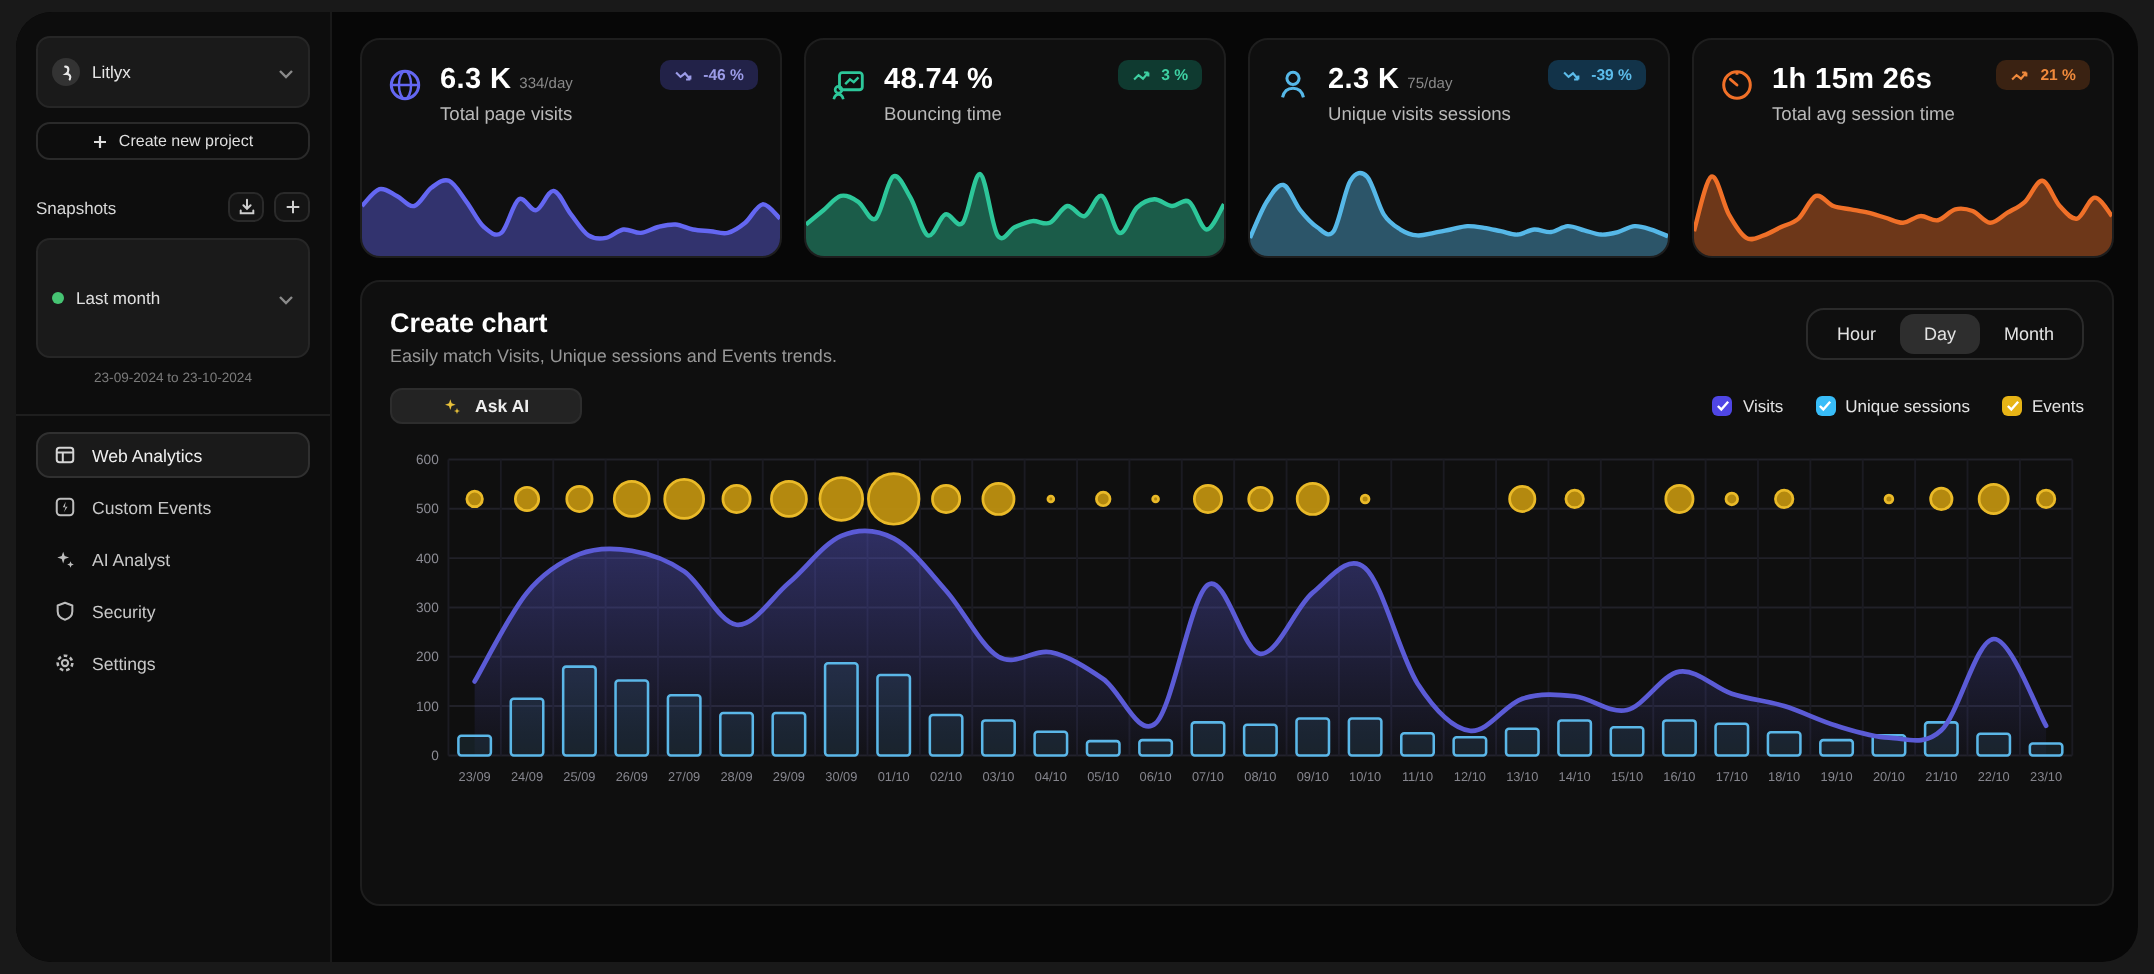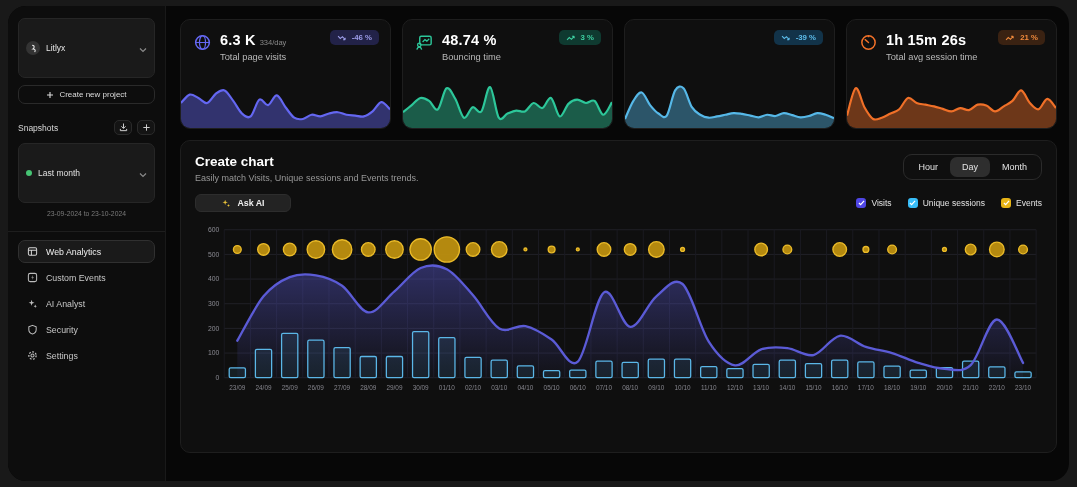--- a/index.html
+++ b/index.html
@@ -5,21 +5,21 @@
   * { margin:0; padding:0; box-sizing:border-box; }
   html,body { width:1077px; height:487px; overflow:hidden; background:#191919;
     font-family:"Liberation Sans","DejaVu Sans",sans-serif; }
   .app { position:absolute; left:8px; top:6px; width:1061px; height:475px;
     background:#070707; border-radius:18px; display:flex; overflow:hidden; }
 
   
   .sidebar { width:158px; background:#0d0d0d; border-right:1px solid #191919;
     padding:12px 10px; flex-shrink:0; display:flex; flex-direction:column; }
   .proj-select { display:flex; align-items:center; gap:6px; background:#1a1a1a;
-    border:1px solid #262626; border-radius:7px; padding:20px 7px; cursor:pointer; }
+    border:1px solid #262626; border-radius:7px; padding:8px 7px; cursor:pointer; }
   .proj-logo { width:14px; height:14px; border-radius:50%; background:#333;
     display:flex; align-items:center; justify-content:center; flex-shrink:0; }
   .proj-name { color:#e6e6e6; font-size:8.5px; flex:1; }
   .chev { color:#8a8a8a; }
   .create-btn { margin-top:7px; border:1px solid #2a2a2a; border-radius:7px;
     padding:4px 6px; display:flex; align-items:center; justify-content:center; gap:5px;
     color:#dedede; font-size:8px; cursor:pointer; background:transparent; }
   .snap-row { margin-top:16px; display:flex; align-items:center; }
   .snap-label { color:#d8d8d8; font-size:8.5px; flex:1; }
   .icon-btn { width:18px; height:15px; border:1px solid #2a2a2a; border-radius:5px;
@@ -219,20 +219,30 @@
             </svg>
           <span>3 %</span>
         </div>
         <svg class="spark" preserveAspectRatio="none" viewBox="0 0 211 52">
             <path d="M0,36.239999999999995C1.4652777777777777,35.05,5.861111111111111,31.479999999999997,8.791666666666666,29.099999999999998C11.722222222222221,26.72,14.652777777777777,22.66,17.583333333333332,21.96C20.51388888888889,21.26,23.444444444444443,23.009999999999998,26.375,24.9C29.305555555555557,26.79,32.23611111111111,35.4,35.166666666666664,33.3C38.09722222222222,31.2,41.02777777777777,14.050000000000004,43.95833333333333,12.300000000000004C46.888888888888886,10.550000000000004,49.81944444444444,17.900000000000002,52.75,22.8C55.68055555555556,27.7,58.61111111111111,40.300000000000004,61.541666666666664,41.7C64.47222222222221,43.1,67.40277777777777,32.25,70.33333333333333,31.2C73.26388888888889,30.15,76.19444444444444,38.76,79.125,35.4C82.05555555555556,32.04,84.9861111111111,9.989999999999998,87.91666666666666,11.04C90.84722222222221,12.09,93.77777777777777,37.290000000000006,96.70833333333333,41.7C99.63888888888889,46.11,102.56944444444444,38.69,105.5,37.5C108.43055555555556,36.31,111.3611111111111,34.910000000000004,114.29166666666666,34.56C117.22222222222221,34.21,120.15277777777777,36.66,123.08333333333333,35.4C126.01388888888889,34.14,128.94444444444446,27.56,131.875,27C134.80555555555554,26.44,137.73611111111111,32.879999999999995,140.66666666666666,32.04C143.5972222222222,31.2,146.52777777777777,20.560000000000002,149.45833333333331,21.96C152.38888888888886,23.36,155.31944444444446,39.46,158.25,40.44C161.18055555555554,41.419999999999995,164.11111111111111,30.64,167.04166666666666,27.84C169.9722222222222,25.04,172.90277777777777,23.78,175.83333333333331,23.64C178.76388888888886,23.5,181.69444444444446,26.79,184.625,27C187.55555555555554,27.21,190.48611111111111,22.939999999999998,193.41666666666666,24.9C196.3472222222222,26.86,199.27777777777777,38.55,202.20833333333331,38.76C205.13888888888886,38.97,209.53472222222223,28.259999999999998,211,26.16 L211,54 L0,54 Z" fill="#2dc79a" fill-opacity="0.42" stroke="none"></path>
             <path d="M0,36.239999999999995C1.4652777777777777,35.05,5.861111111111111,31.479999999999997,8.791666666666666,29.099999999999998C11.722222222222221,26.72,14.652777777777777,22.66,17.583333333333332,21.96C20.51388888888889,21.26,23.444444444444443,23.009999999999998,26.375,24.9C29.305555555555557,26.79,32.23611111111111,35.4,35.166666666666664,33.3C38.09722222222222,31.2,41.02777777777777,14.050000000000004,43.95833333333333,12.300000000000004C46.888888888888886,10.550000000000004,49.81944444444444,17.900000000000002,52.75,22.8C55.68055555555556,27.7,58.61111111111111,40.300000000000004,61.541666666666664,41.7C64.47222222222221,43.1,67.40277777777777,32.25,70.33333333333333,31.2C73.26388888888889,30.15,76.19444444444444,38.76,79.125,35.4C82.05555555555556,32.04,84.9861111111111,9.989999999999998,87.91666666666666,11.04C90.84722222222221,12.09,93.77777777777777,37.290000000000006,96.70833333333333,41.7C99.63888888888889,46.11,102.56944444444444,38.69,105.5,37.5C108.43055555555556,36.31,111.3611111111111,34.910000000000004,114.29166666666666,34.56C117.22222222222221,34.21,120.15277777777777,36.66,123.08333333333333,35.4C126.01388888888889,34.14,128.94444444444446,27.56,131.875,27C134.80555555555554,26.44,137.73611111111111,32.879999999999995,140.66666666666666,32.04C143.5972222222222,31.2,146.52777777777777,20.560000000000002,149.45833333333331,21.96C152.38888888888886,23.36,155.31944444444446,39.46,158.25,40.44C161.18055555555554,41.419999999999995,164.11111111111111,30.64,167.04166666666666,27.84C169.9722222222222,25.04,172.90277777777777,23.78,175.83333333333331,23.64C178.76388888888886,23.5,181.69444444444446,26.79,184.625,27C187.55555555555554,27.21,190.48611111111111,22.939999999999998,193.41666666666666,24.9C196.3472222222222,26.86,199.27777777777777,38.55,202.20833333333331,38.76C205.13888888888886,38.97,209.53472222222223,28.259999999999998,211,26.16" fill="none" stroke="#2dc79a" stroke-width="2.2" stroke-linejoin="round"></path>
           </svg>
       </div>
 
       <div class="card">
+        <div class="card-head">
+          <svg width="19" height="19" viewBox="0 0 20 20" style="margin-top:2px">
+              <circle cx="10" cy="6.5" r="3.2" fill="none" stroke="#56b8e8" stroke-width="1.6"></circle>
+              <path d="M4.5 16.5c.7-3.2 2.9-4.8 5.5-4.8s4.8 1.6 5.5 4.8" fill="none" stroke="#56b8e8" stroke-width="1.6"></path>
+            </svg>
+          <div>
+            <span class="stat-value">2.3 K</span><span class="stat-rate">75/day</span>
+            <div class="stat-label">Unique visits sessions</div>
+          </div>
+        </div>
         <div class="badge blue">
           <svg width="11" height="8" viewBox="0 0 12 9">
               <path d="M1 2.5 3.5 5 6 3 9 6.5M9 6.5h-2.4M9 6.5V4.2" fill="none" stroke="currentColor" stroke-width="1.2"></path>
             </svg>
           <span>-39 %</span>
         </div>
         <svg class="spark" preserveAspectRatio="none" viewBox="0 0 211 52">
             <path d="M0,42.96C1.4066666666666665,39.95,5.626666666666667,29.31,8.44,24.9C11.253333333333332,20.49,14.066666666666665,15.8,16.88,16.5C19.69333333333333,17.2,22.506666666666668,25.599999999999998,25.32,29.099999999999998C28.133333333333333,32.599999999999994,30.946666666666665,35.75,33.76,37.5C36.57333333333333,39.25,39.38666666666666,43.45,42.199999999999996,39.6C45.01333333333333,35.75,47.82666666666667,18.95,50.64,14.399999999999999C53.45333333333333,9.849999999999998,56.266666666666666,9.500000000000004,59.08,12.300000000000004C61.89333333333333,15.100000000000005,64.70666666666666,26.79,67.52,31.2C70.33333333333333,35.61,73.14666666666666,37.01,75.96,38.76C78.77333333333333,40.51,81.58666666666666,41.42,84.39999999999999,41.7C87.21333333333332,41.980000000000004,90.02666666666666,40.93,92.83999999999999,40.44C95.65333333333332,39.949999999999996,98.46666666666667,39.32,101.28,38.76C104.09333333333333,38.199999999999996,106.90666666666667,37.22,109.72,37.08C112.53333333333333,36.94,115.34666666666666,37.5,118.16,37.92C120.97333333333333,38.34,123.78666666666666,39.04,126.6,39.6C129.41333333333333,40.160000000000004,132.22666666666666,41.42,135.04,41.28C137.85333333333332,41.14,140.66666666666666,38.97,143.48,38.76C146.29333333333332,38.55,149.10666666666665,40.3,151.92,40.019999999999996C154.73333333333332,39.739999999999995,157.54666666666665,37.22,160.35999999999999,37.08C163.17333333333332,36.94,165.98666666666665,38.48,168.79999999999998,39.18C171.61333333333332,39.88,174.42666666666665,41.14,177.23999999999998,41.28C180.0533333333333,41.42,182.86666666666665,40.72,185.67999999999998,40.019999999999996C188.4933333333333,39.31999999999999,191.30666666666664,37.29,194.11999999999998,37.08C196.9333333333333,36.87,199.74666666666667,37.92,202.56,38.76C205.37333333333333,39.599999999999994,209.59333333333333,41.559999999999995,211,42.12 L211,54 L0,54 Z" fill="#56b8e8" fill-opacity="0.42" stroke="none"></path>
             <path d="M0,42.96C1.4066666666666665,39.95,5.626666666666667,29.31,8.44,24.9C11.253333333333332,20.49,14.066666666666665,15.8,16.88,16.5C19.69333333333333,17.2,22.506666666666668,25.599999999999998,25.32,29.099999999999998C28.133333333333333,32.599999999999994,30.946666666666665,35.75,33.76,37.5C36.57333333333333,39.25,39.38666666666666,43.45,42.199999999999996,39.6C45.01333333333333,35.75,47.82666666666667,18.95,50.64,14.399999999999999C53.45333333333333,9.849999999999998,56.266666666666666,9.500000000000004,59.08,12.300000000000004C61.89333333333333,15.100000000000005,64.70666666666666,26.79,67.52,31.2C70.33333333333333,35.61,73.14666666666666,37.01,75.96,38.76C78.77333333333333,40.51,81.58666666666666,41.42,84.39999999999999,41.7C87.21333333333332,41.980000000000004,90.02666666666666,40.93,92.83999999999999,40.44C95.65333333333332,39.949999999999996,98.46666666666667,39.32,101.28,38.76C104.09333333333333,38.199999999999996,106.90666666666667,37.22,109.72,37.08C112.53333333333333,36.94,115.34666666666666,37.5,118.16,37.92C120.97333333333333,38.34,123.78666666666666,39.04,126.6,39.6C129.41333333333333,40.160000000000004,132.22666666666666,41.42,135.04,41.28C137.85333333333332,41.14,140.66666666666666,38.97,143.48,38.76C146.29333333333332,38.55,149.10666666666665,40.3,151.92,40.019999999999996C154.73333333333332,39.739999999999995,157.54666666666665,37.22,160.35999999999999,37.08C163.17333333333332,36.94,165.98666666666665,38.48,168.79999999999998,39.18C171.61333333333332,39.88,174.42666666666665,41.14,177.23999999999998,41.28C180.0533333333333,41.42,182.86666666666665,40.72,185.67999999999998,40.019999999999996C188.4933333333333,39.31999999999999,191.30666666666664,37.29,194.11999999999998,37.08C196.9333333333333,36.87,199.74666666666667,37.92,202.56,38.76C205.37333333333333,39.599999999999994,209.59333333333333,41.559999999999995,211,42.12" fill="none" stroke="#56b8e8" stroke-width="2.2" stroke-linejoin="round"></path>
           </svg>

